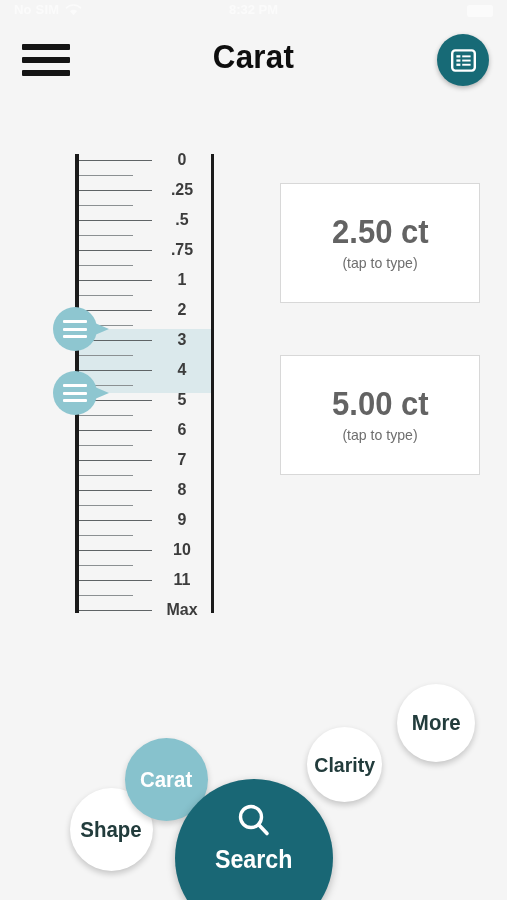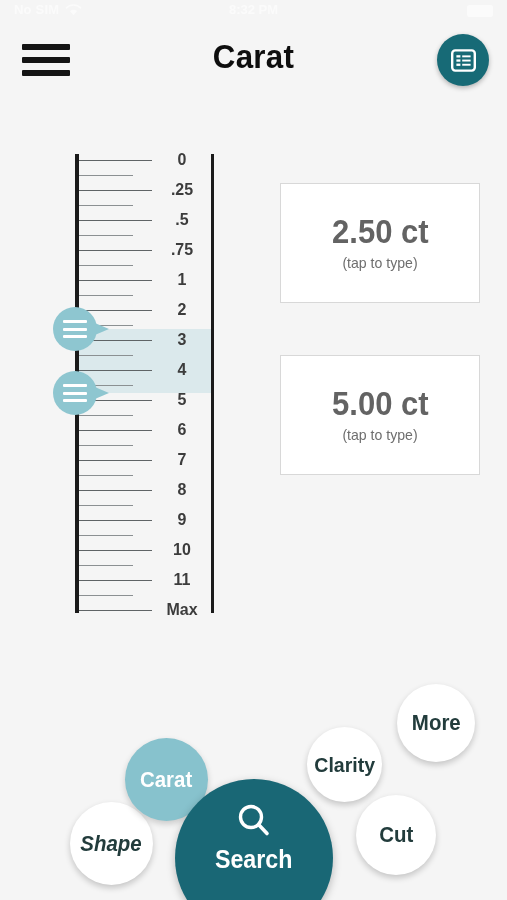--- a/index.html
+++ b/index.html
@@ -292,37 +292,34 @@
     <div class="big">2.50 ct</div>
     <div class="hint">(tap to type)</div>
   </div>
   <div class="valbox" id="valbox-max">
     <div class="big">5.00 ct</div>
     <div class="hint">(tap to type)</div>
   </div>
 
   <div class="bubbles">
 
-    <div class="bubble" id="b-shape" style="left: 70px; top: 162px; width: 83px; height: 83px; font-size: 22px; font-style: italic;">
+    <div class="bubble" id="b-shape" style="left: 70px; top: 148px; width: 83px; height: 83px; font-size: 22px;">
       <span>Shape</span>
     </div>
 
     <div class="bubble active" id="b-carat" style="left: 125px; top: 98px; width: 83px; height: 83px; font-size: 22px; background: rgb(135, 194, 205);">
       <span>Carat</span>
     </div>
     <div class="pointer-tri" id="tri" style="left: 192px; top: 172px; border-left-color: rgb(135, 194, 205);"></div>
 
 
     <div class="bubble" id="b-clarity" style="left: 307px; top: 87px; width: 75px; height: 75px; font-size: 21px;">
       <span>Clarity</span>
     </div>
 
-    <div class="bubble" id="b-cut" style="left: 356px; top: 155px; width: 80px; height: 80px; font-size: 22px;">
-      <span>Cut</span>
-    </div>
 
     <div class="bubble" id="b-more" style="left: 397px; top: 44px; width: 78px; height: 78px; font-size: 22px;">
       <span>More</span>
     </div>
 
     <div class="bubble search" id="b-search" style="left: 175px; top: 139px; width: 158px; height: 158px; font-size: 25px; background: rgb(25, 103, 117); padding-top: 22px; justify-content: flex-start;">
       <svg class="mag" width="40" height="40" viewBox="0 0 40 40">
         <circle cx="17" cy="16" r="10.5" fill="none" stroke="#ffffff" stroke-width="3.4"></circle>
         <line x1="24.5" y1="23.5" x2="33" y2="32.5" stroke="#ffffff" stroke-width="3.6" stroke-linecap="round"></line>
       </svg>

